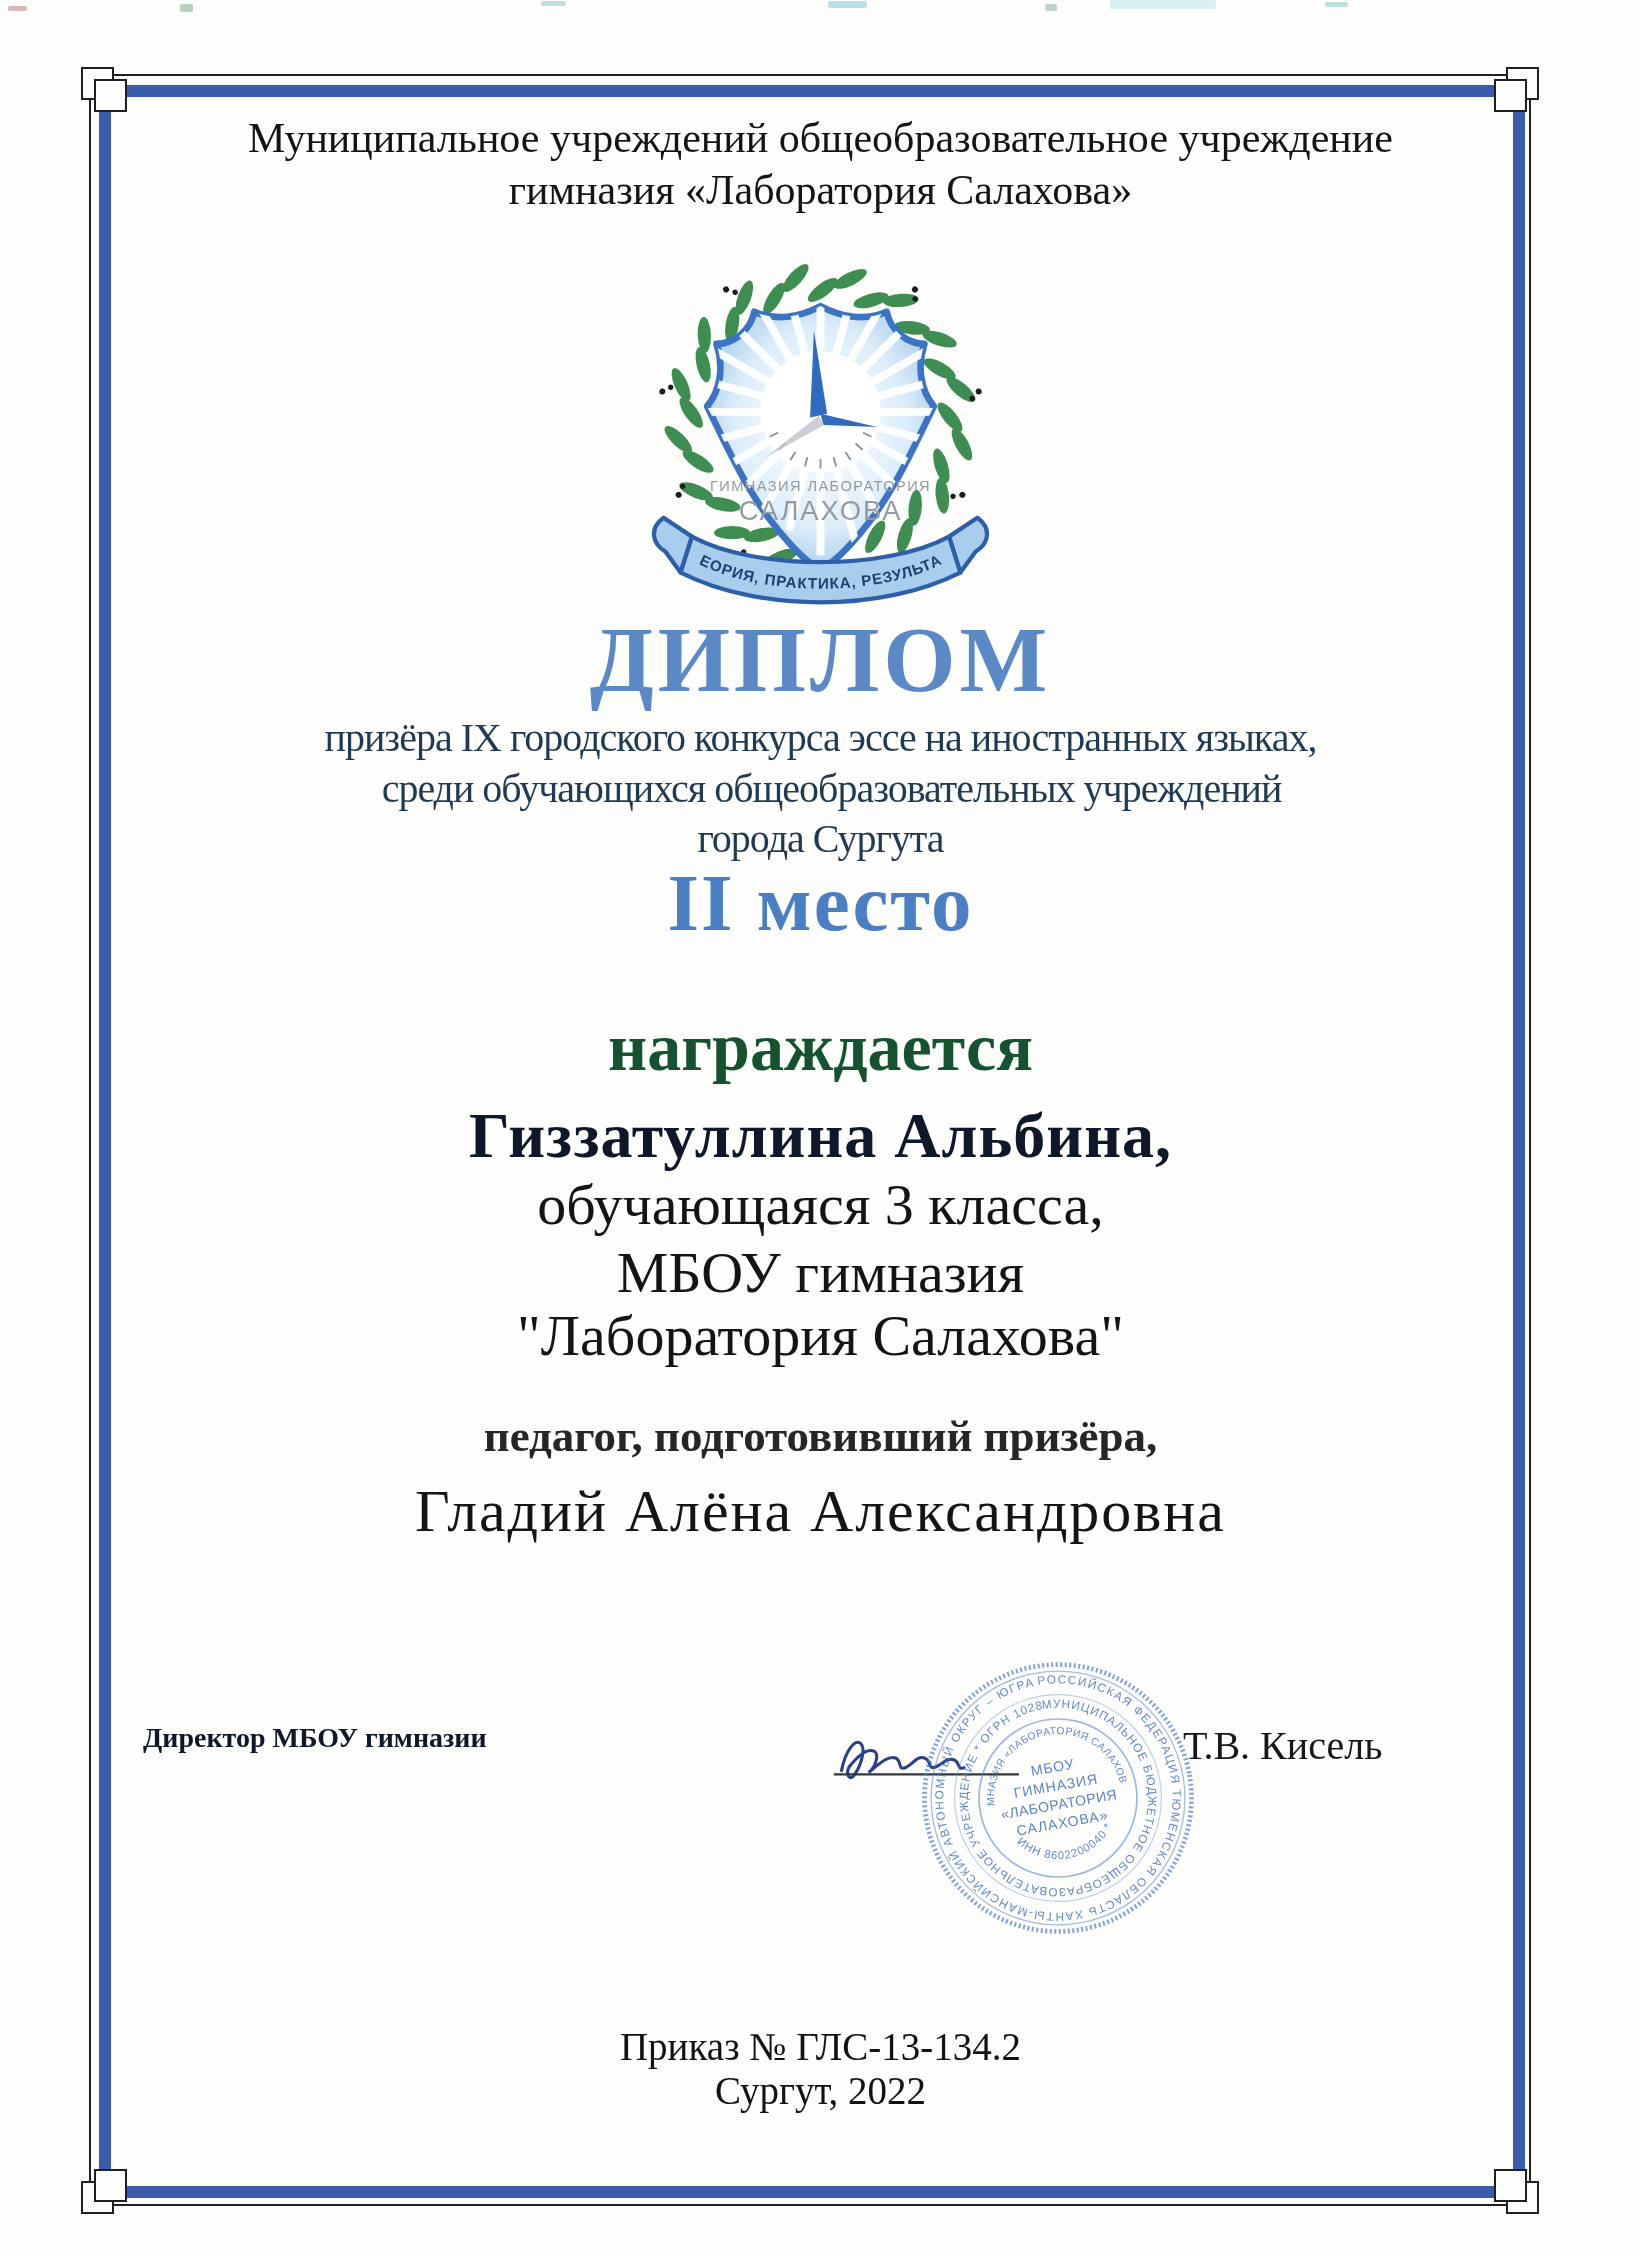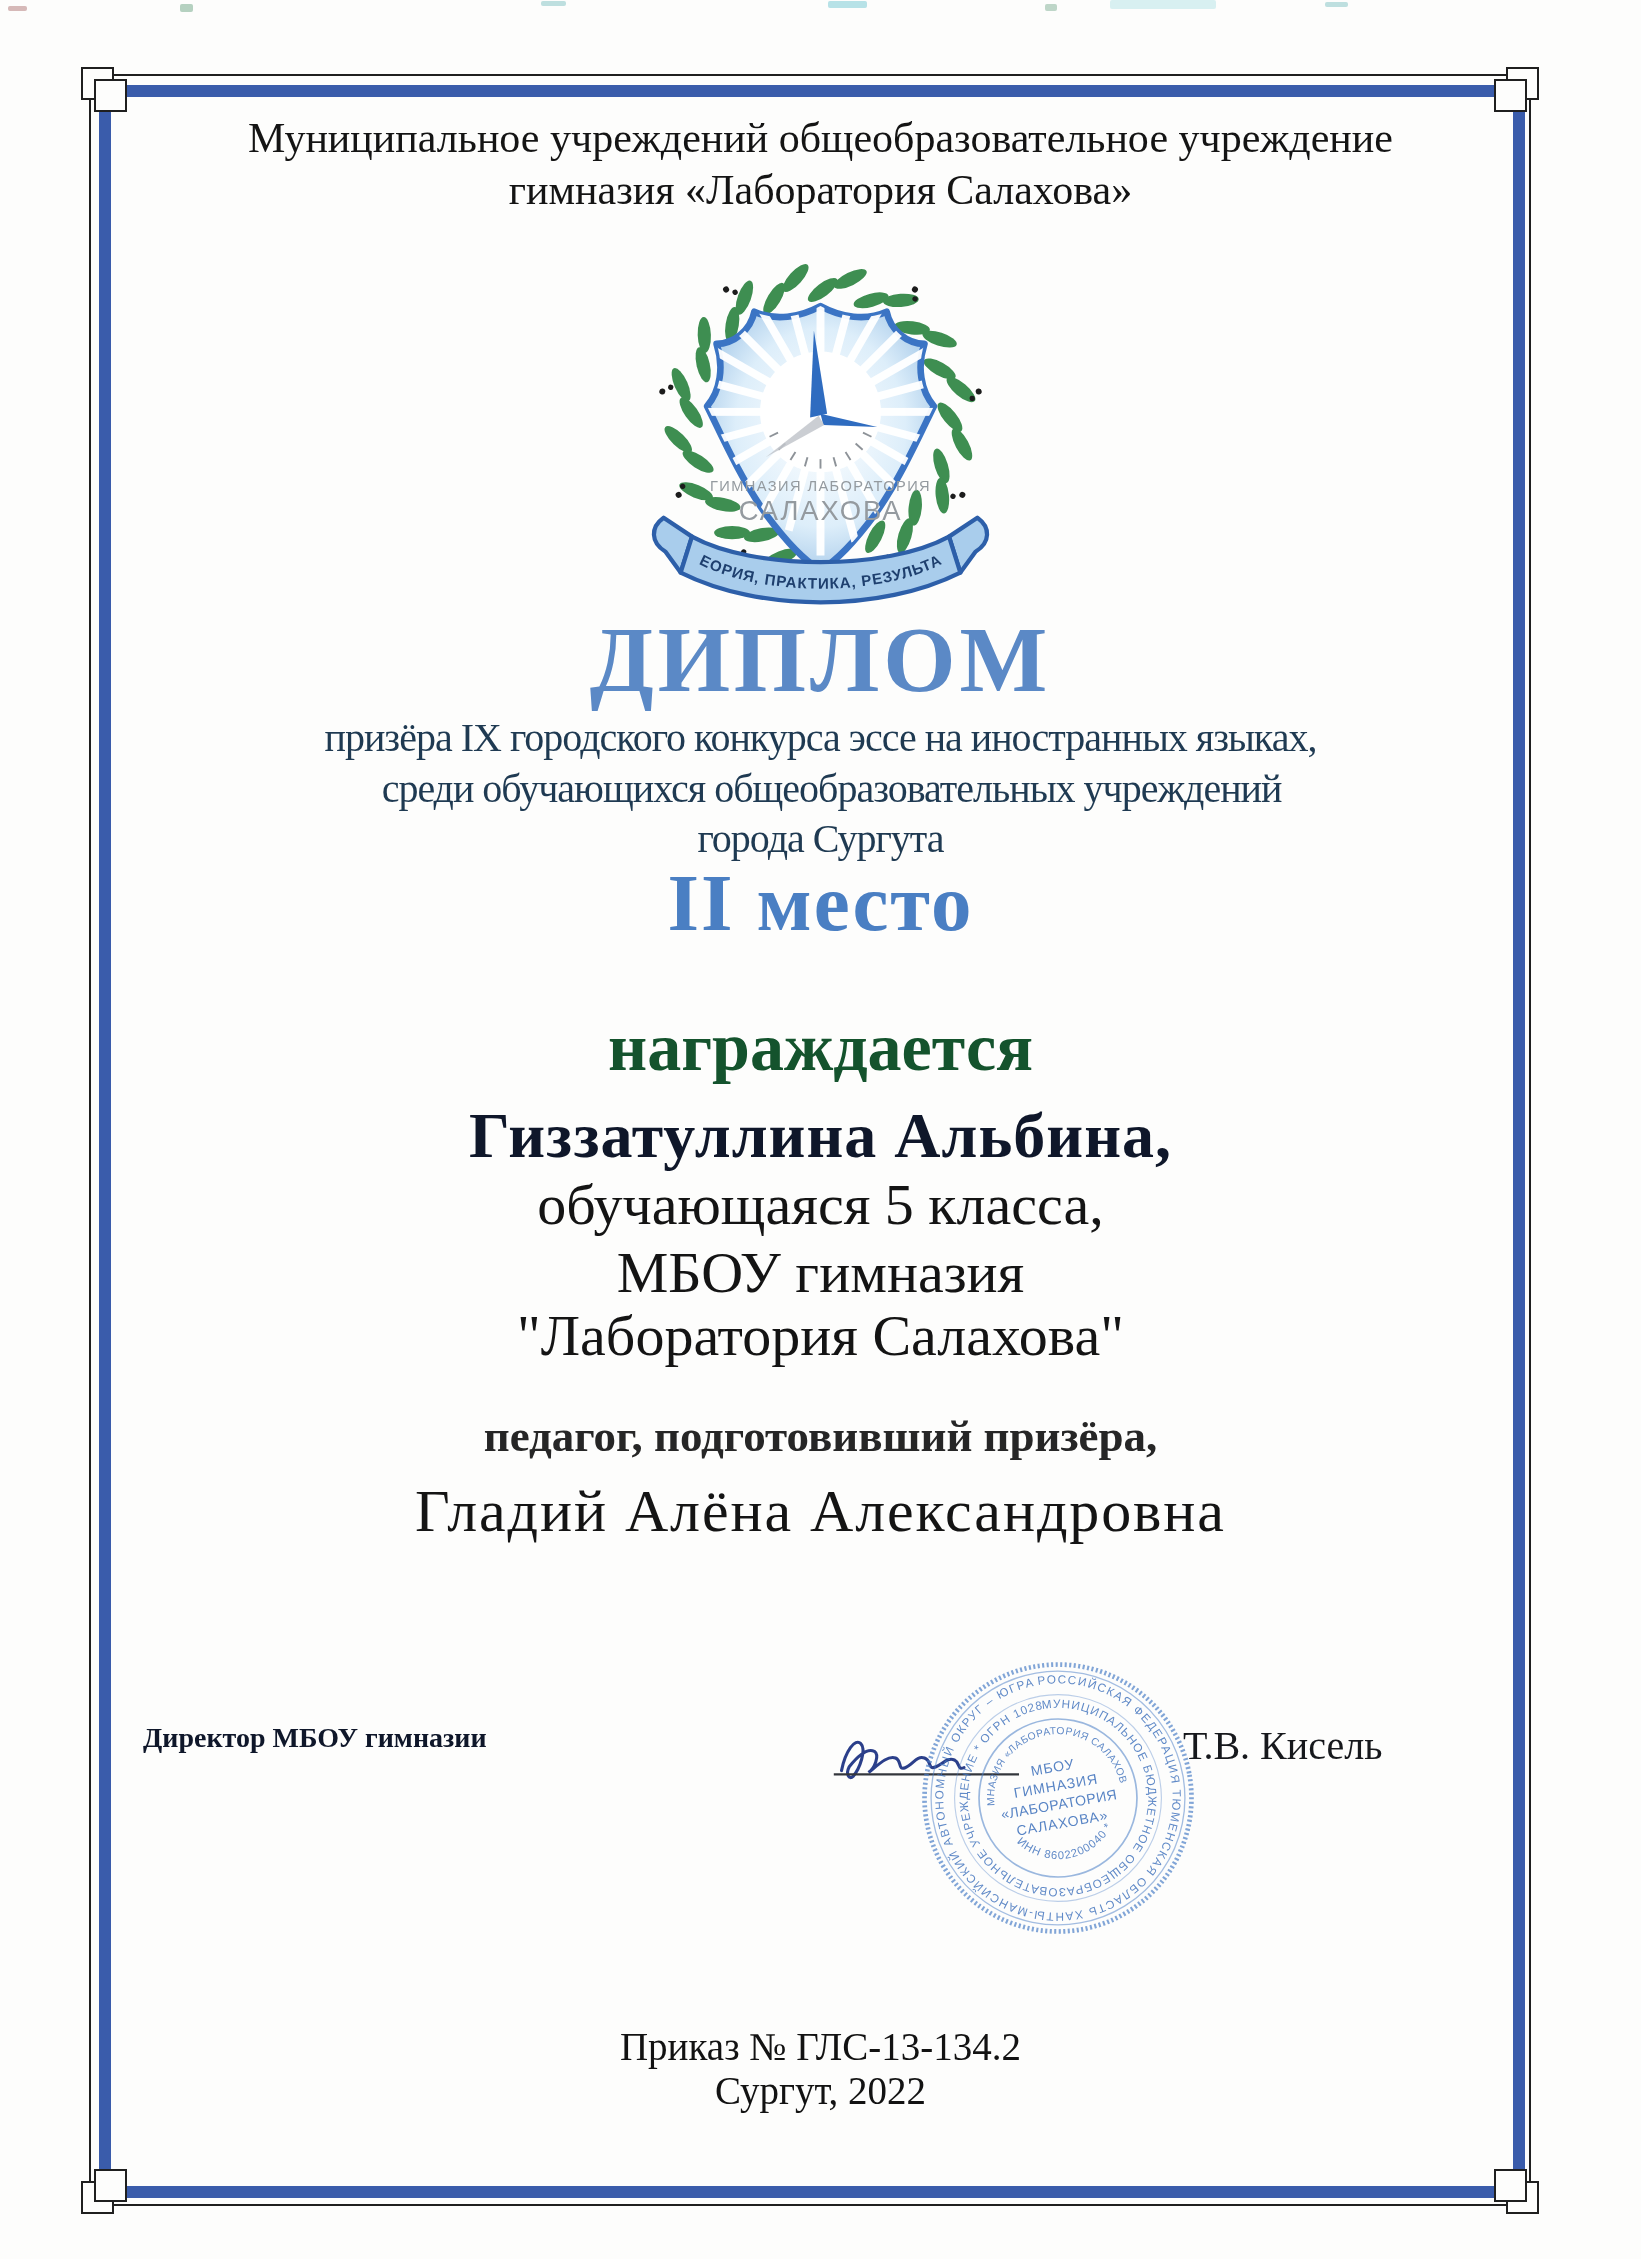--- a/index.html
+++ b/index.html
@@ -179,21 +179,21 @@
   <div class="t diplom" style="top:606px;">ДИПЛОМ</div>
 
   <div class="t award" style="top:714px;">призёра IX городского конкурса эссе на иностранных языках,</div>
   <div class="t award" style="top:765px;padding-left:11px;">среди обучающихся общеобразовательных учреждений</div>
   <div class="t award" style="top:815px;">города Сургута</div>
 
   <div class="t place" style="top:857px;font-family:Liberation Serif, serif;">II место</div>
   <div class="t awlabel" style="top:1008px;">награждается</div>
 
   <div class="t rname" style="top:1099px;">Гиззатуллина Альбина,</div>
-  <div class="t rline" style="top:1171px;">обучающаяся 5 класса,</div>
+  <div class="t rline" style="top:1171px;">обучающаяся 3 класса,</div>
   <div class="t rline" style="top:1239px;">МБОУ гимназия</div>
   <div class="t rline" style="top:1302px;">"Лаборатория Салахова"</div>
 
   <div class="t tlabel" style="top:1410px;">педагог, подготовивший призёра,</div>
   <div class="t tname" style="top:1477px;">Гладий Алёна Александровна</div>
 
   <div class="dir" style="top:1722px;">Директор МБОУ гимназии</div>
 
   <div class="sigbox">
     <svg width="246" height="70" viewBox="0 0 255 72">

